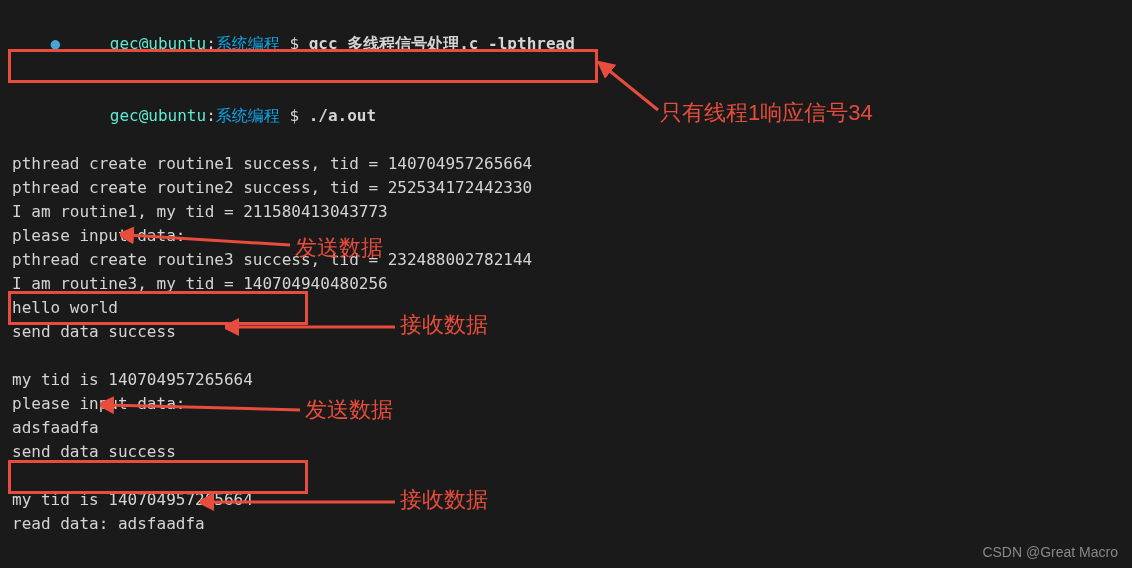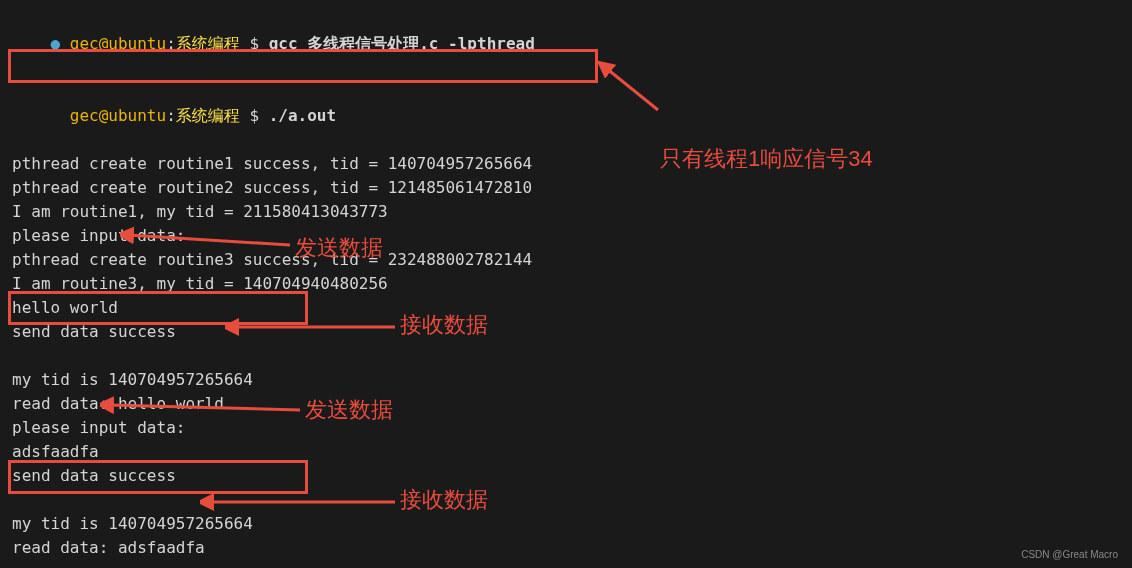--- a/index.html
+++ b/index.html
@@ -13,23 +13,23 @@
       overflow: hidden;
     }
     .terminal {
       padding: 8px 12px;
       line-height: 1.5;
     }
     .prompt-line {
       white-space: pre;
     }
     .bullet { color: #4aa5d4; }
-    .user-host { color: #eab308; }
+    .user-host { color: #5eead4; margin-left: 40px; }
     .colon { color: #d4d4d4; }
-    .cwd { color: #fde047; }
+    .cwd { color: #0ea5e9; }
     .dollar { color: #d4d4d4; }
     .cmd { color: #d4d4d4; font-weight: bold; }
     .output { color: #d4d4d4; white-space: pre; }
     .red-box {
       position: absolute;
       border: 3px solid #e74c3c;
       pointer-events: none;
     }
     .annotation {
       position: absolute;
@@ -41,58 +41,57 @@
     .arrow-svg {
       position: absolute;
       pointer-events: none;
     }
     .watermark {
       position: absolute;
       bottom: 8px;
       right: 14px;
       color: #888;
       font-family: Arial, sans-serif;
-      font-size: 10px;
+      font-size: 14px;
     }
   </style>
 </head>
 <body>
 
 <div class="terminal">
   <div class="prompt-line">
     <span class="bullet">● </span><span class="user-host">gec@ubuntu</span><span class="colon">:</span><span class="cwd">系统编程</span><span class="dollar"> $ </span><span class="cmd">gcc 多线程信号处理.c -lpthread</span>
   </div>
   <div class="prompt-line">
     <span class="bullet">  </span><span class="user-host">gec@ubuntu</span><span class="colon">:</span><span class="cwd">系统编程</span><span class="dollar"> $ </span><span class="cmd">./a.out</span>
   </div>
   <div class="output">pthread create routine1 success, tid = 140704957265664</div>
-  <div class="output">pthread create routine2 success, tid = 121485061472810</div>
+  <div class="output">pthread create routine2 success, tid = 252534172442330</div>
   <div class="output">I am routine1, my tid = 211580413043773</div>
   <div class="output">please input data:</div>
   <div class="output">pthread create routine3 success, tid = 232488002782144</div>
   <div class="output">I am routine3, my tid = 140704940480256</div>
   <div class="output">hello world</div>
   <div class="output">send data success</div>
   <div class="output"> </div>
   <div class="output">my tid is 140704957265664</div>
-  <div class="output">read data: hello world</div>
   <div class="output">please input data:</div>
   <div class="output">adsfaadfa</div>
   <div class="output">send data success</div>
   <div class="output"> </div>
   <div class="output">my tid is 140704957265664</div>
   <div class="output">read data: adsfaadfa</div>
 
 </div>
 
 <div class="red-box" style="left:8px; top:49px; width:590px; height:34px;"></div>
 <div class="red-box" style="left:8px; top:291px; width:300px; height:34px;"></div>
 <div class="red-box" style="left:8px; top:460px; width:300px; height:34px;"></div>
 
-<div class="annotation" style="left:660px; top:98px;margin-top:46px;">只有线程1响应信号34</div>
+<div class="annotation" style="left:660px; top:98px;">只有线程1响应信号34</div>
 <div class="annotation" style="left:295px; top:233px;">发送数据</div>
 <div class="annotation" style="left:400px; top:310px;">接收数据</div>
 <div class="annotation" style="left:305px; top:395px;">发送数据</div>
 <div class="annotation" style="left:400px; top:485px;">接收数据</div>
 
 <svg class="arrow-svg" style="left:598px; top:60px; width:65px; height:55px;">
   <defs>
       <marker id="ah1" markerWidth="10" markerHeight="10" refX="2" refY="3" orient="auto">
         <polygon points="0 0, 6 3, 0 6" fill="#e74c3c"></polygon>
       </marker>

